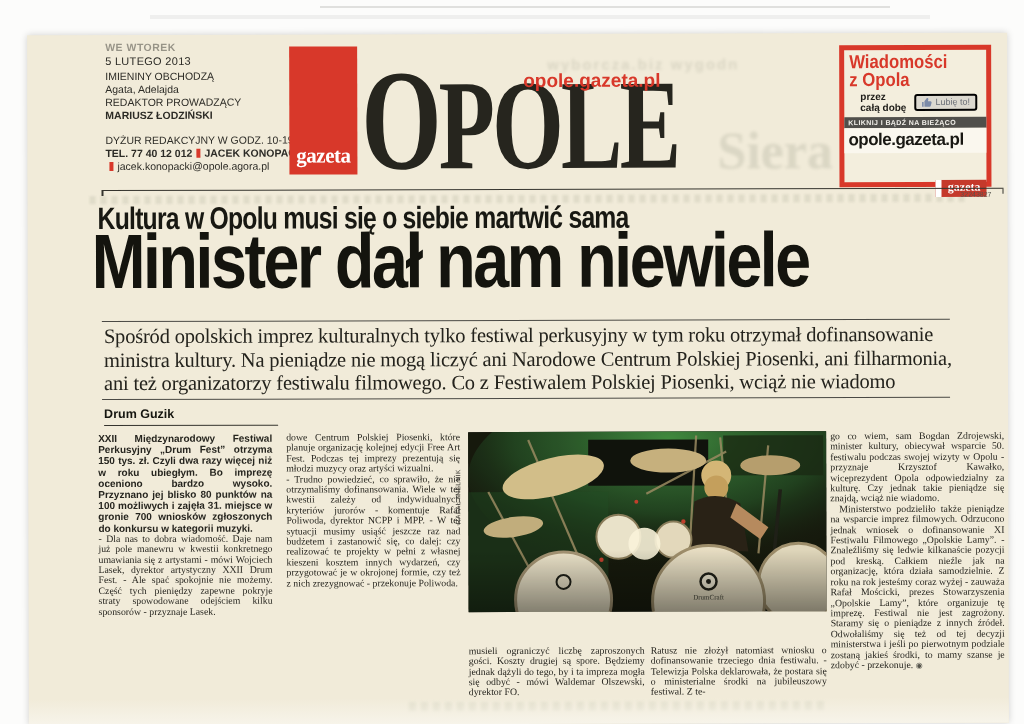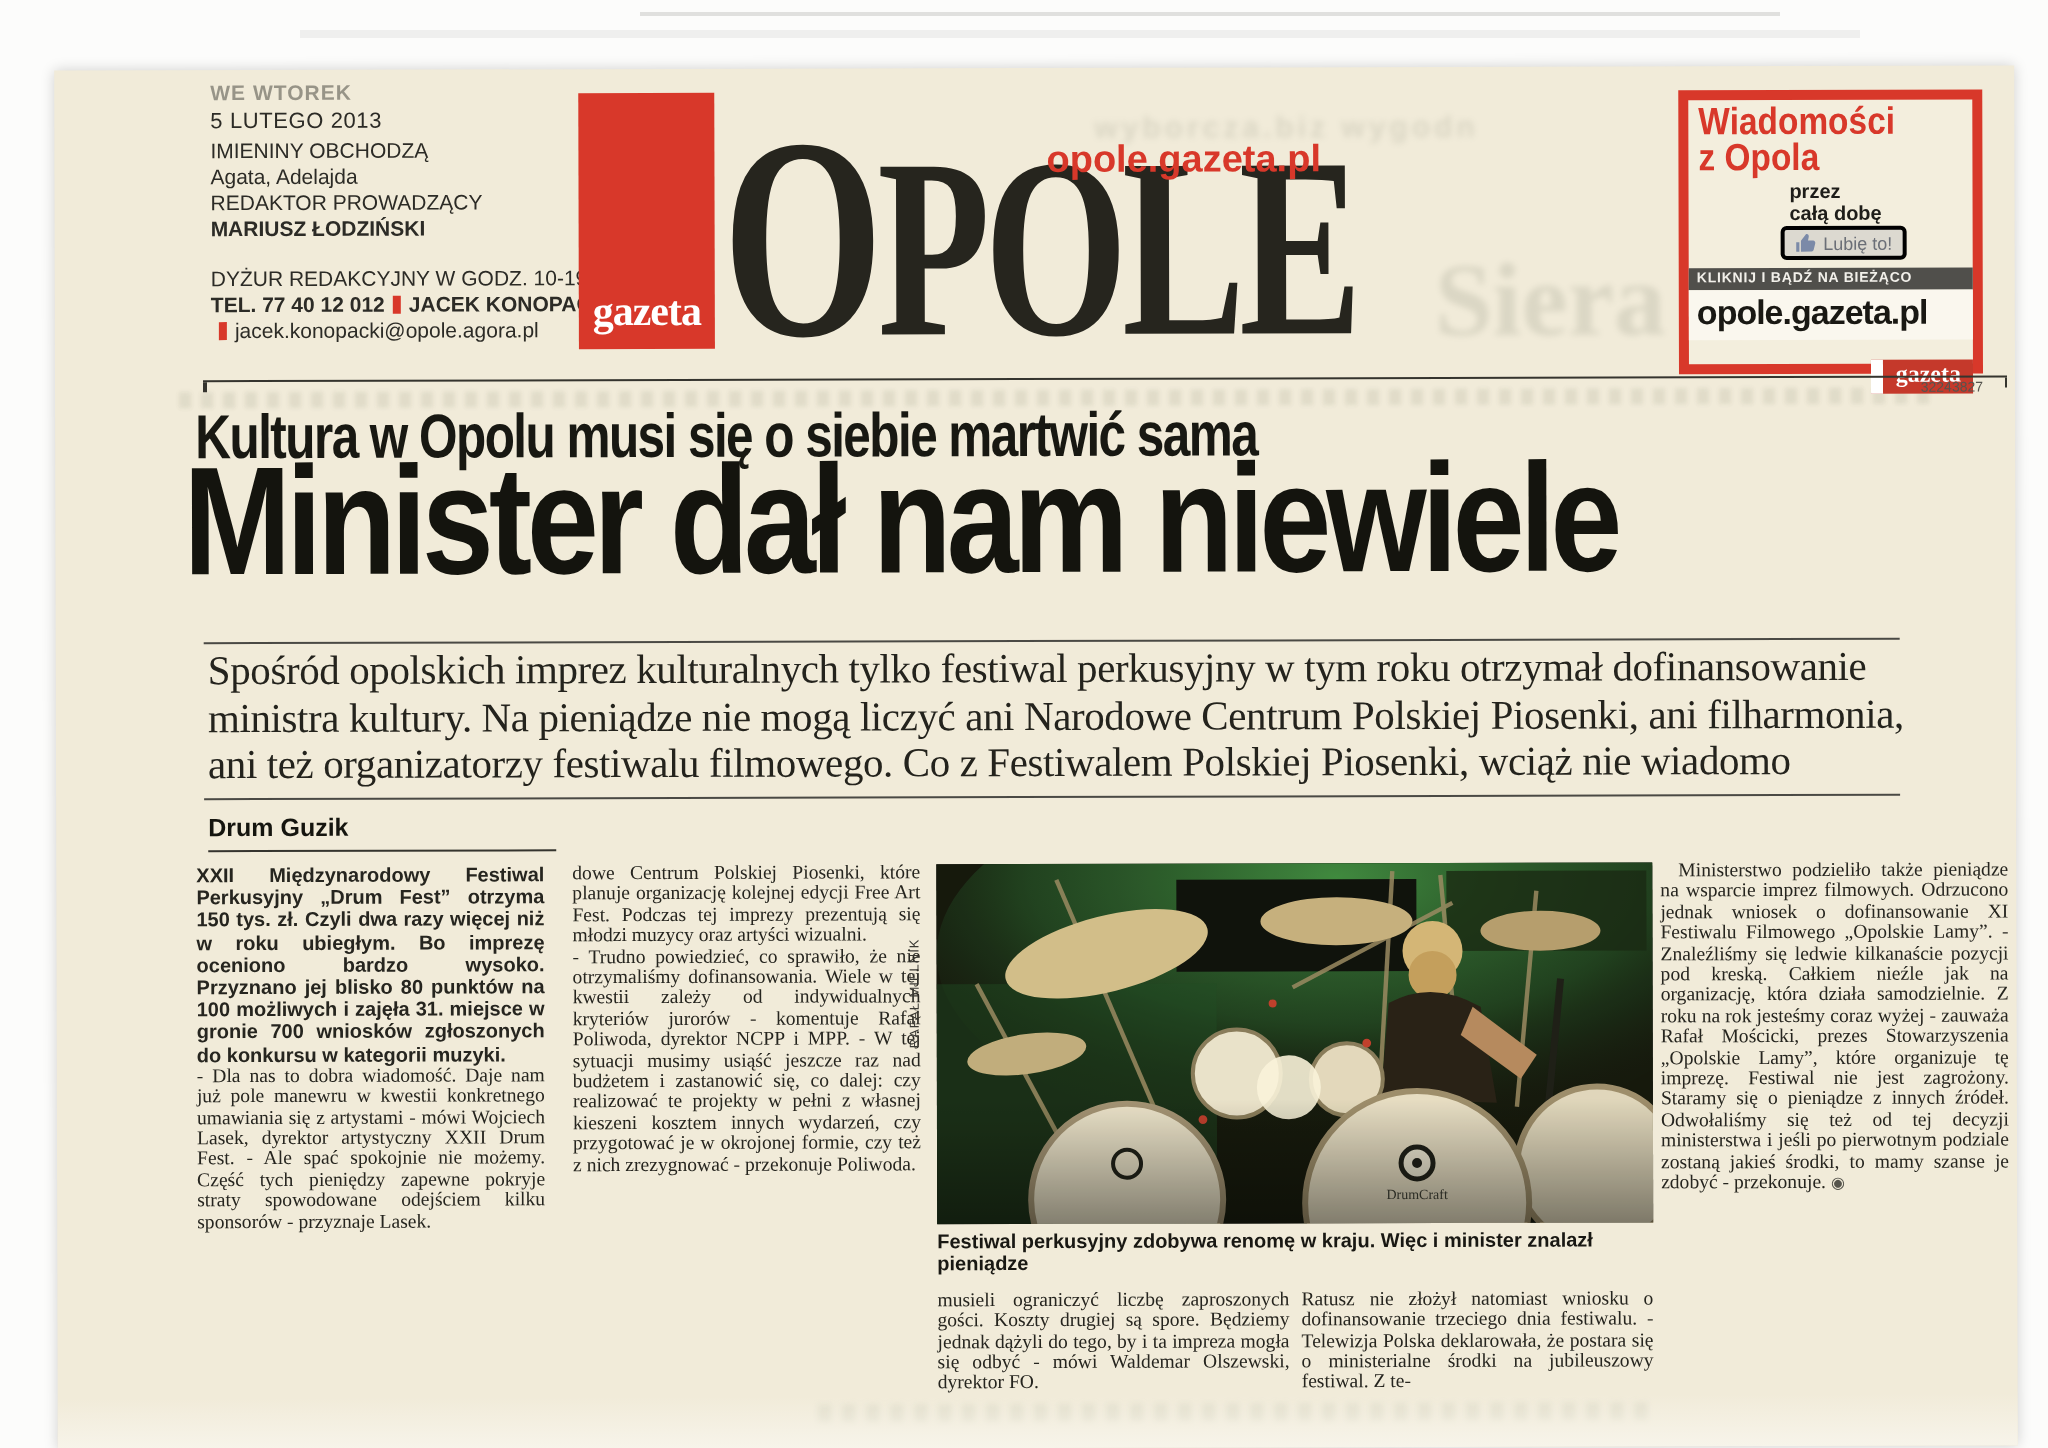--- a/index.html
+++ b/index.html
@@ -23,21 +23,21 @@
   .opole{position:absolute;left:334px;top:14px;font-family:"Liberation Serif",serif;font-weight:bold;
         font-size:128px;line-height:1;color:#26251e;transform:scaleX(.72);transform-origin:left top;
         letter-spacing:-4px;white-space:nowrap;}
   .opole .big{font-size:1.12em;}
   .siteurl{position:absolute;left:496px;top:36px;color:#d8382a;font-weight:bold;font-size:19px;}
   
   .promo{position:absolute;left:812px;top:12px;width:152px;height:142px;background:#f3eedd;
         border:5px solid #d8382a;box-sizing:border-box;}
   .promo .head{color:#d8382a;font-weight:bold;font-size:19px;line-height:18px;margin:3px 0 2px 5px;
         transform:scaleX(.88);transform-origin:left;}
-  .promo .subrow{display:flex;align-items:center;margin-left:5px;flex-direction:column;}
+  .promo .subrow{display:flex;align-items:center;margin-left:16px;}
   .promo .sub{font-weight:bold;font-size:10px;line-height:11px;color:#1e1d19;}
   .likebtn{margin-left:8px;background:#dcd9d0;border:2px solid #000000;border-radius:3px;
         font-size:9px;color:#6b6f77;padding:1px 5px;display:flex;align-items:center;gap:3px;}
   .promo .bar{background:#504f4b;color:#f2f0ea;font-weight:bold;font-size:7px;letter-spacing:.4px;
         margin-top:4px;padding:2px 4px;}
   .promo .urlstrip{background:#faf7ee;padding:2px 4px 3px;}
   .promo .url{font-weight:bold;font-size:17px;color:#191813;letter-spacing:-.5px;}
   .minigazeta{position:absolute;right:0px;bottom:-15px;background:#c5392b;color:#fff;
         font-family:"Liberation Serif",serif;font-weight:bold;font-size:12px;padding:0 6px 2px;
         border-left:6px solid #fff;}
@@ -205,26 +205,26 @@
       <circle cx="240" cy="150" r="2.5" fill="#1a1a14"></circle>
       <text x="240" y="168" font-size="7" fill="#3a3a32" text-anchor="middle" font-family="Liberation Serif, serif">DrumCraft</text>
       <circle cx="133" cy="128" r="2.2" fill="#c33b2a"></circle>
         <circle cx="215" cy="90" r="2.2" fill="#c33b2a"></circle>
       <circle cx="168" cy="70" r="2" fill="#c33b2a"></circle>
       <rect y="118" width="358" height="62" fill="url(#fade)"></rect>
       <rect width="358" height="180" fill="#8a9a60" opacity=".05"></rect>
     </svg>
   </div>
   <div class="credit">RAFAŁ MIELNIK</div>
-  <div class="caption">Festiwal perkusyjny zdobywa renomę w kraju. Więc i minister znalazł pieniądze</div>
 
   <div class="subcol c3">
     <p>musieli ograniczyć liczbę zaproszonych gości. Koszty drugiej są spore. Będziemy jednak dążyli do tego, by i ta impreza mogła się odbyć - mówi Waldemar Olszewski, dyrektor FO.</p>
   </div>
   <div class="subcol c4">
     <p class="indent">Ratusz nie złożył natomiast wniosku o dofinansowanie trzeciego dnia festiwalu. - Telewizja Polska deklarowała, że postara się o ministerialne środki na jubileuszowy festiwal. Z te-</p>
   </div>
 
   <div class="col c5">
+    <p>go co wiem, sam Bogdan Zdrojewski, minister kultury, obiecywał wsparcie 50. festiwalu podczas swojej wizyty w Opolu - przyznaje Krzysztof Kawałko, wiceprezydent Opola odpowiedzialny za kulturę. Czy jednak takie pieniądze się znajdą, wciąż nie wiadomo.</p>
     <p class="indent"><span>Ministerstwo podzieliło także pieniądze na wsparcie imprez filmowych. Odrzucono jednak wniosek o dofinansowanie XI Festiwalu Filmowego „Opolskie Lamy”. - Znaleźliśmy się ledwie kilkanaście pozycji pod kreską. Całkiem nieźle jak na organizację, która działa samodzielnie. Z roku na rok jesteśmy coraz wyżej - zauważa Rafał Mościcki, prezes Stowarzyszenia „Opolskie Lamy”, które organizuje tę imprezę. Festiwal nie jest zagrożony. Staramy się o pieniądze z innych źródeł. Odwołaliśmy się też od tej decyzji ministerstwa i jeśli po pierwotnym podziale zostaną jakieś środki, to mamy szanse je zdobyć - przekonuje.</span> <span class="endmark">◉</span></p>
   </div>
 
 </div>
 
 </body></html>

